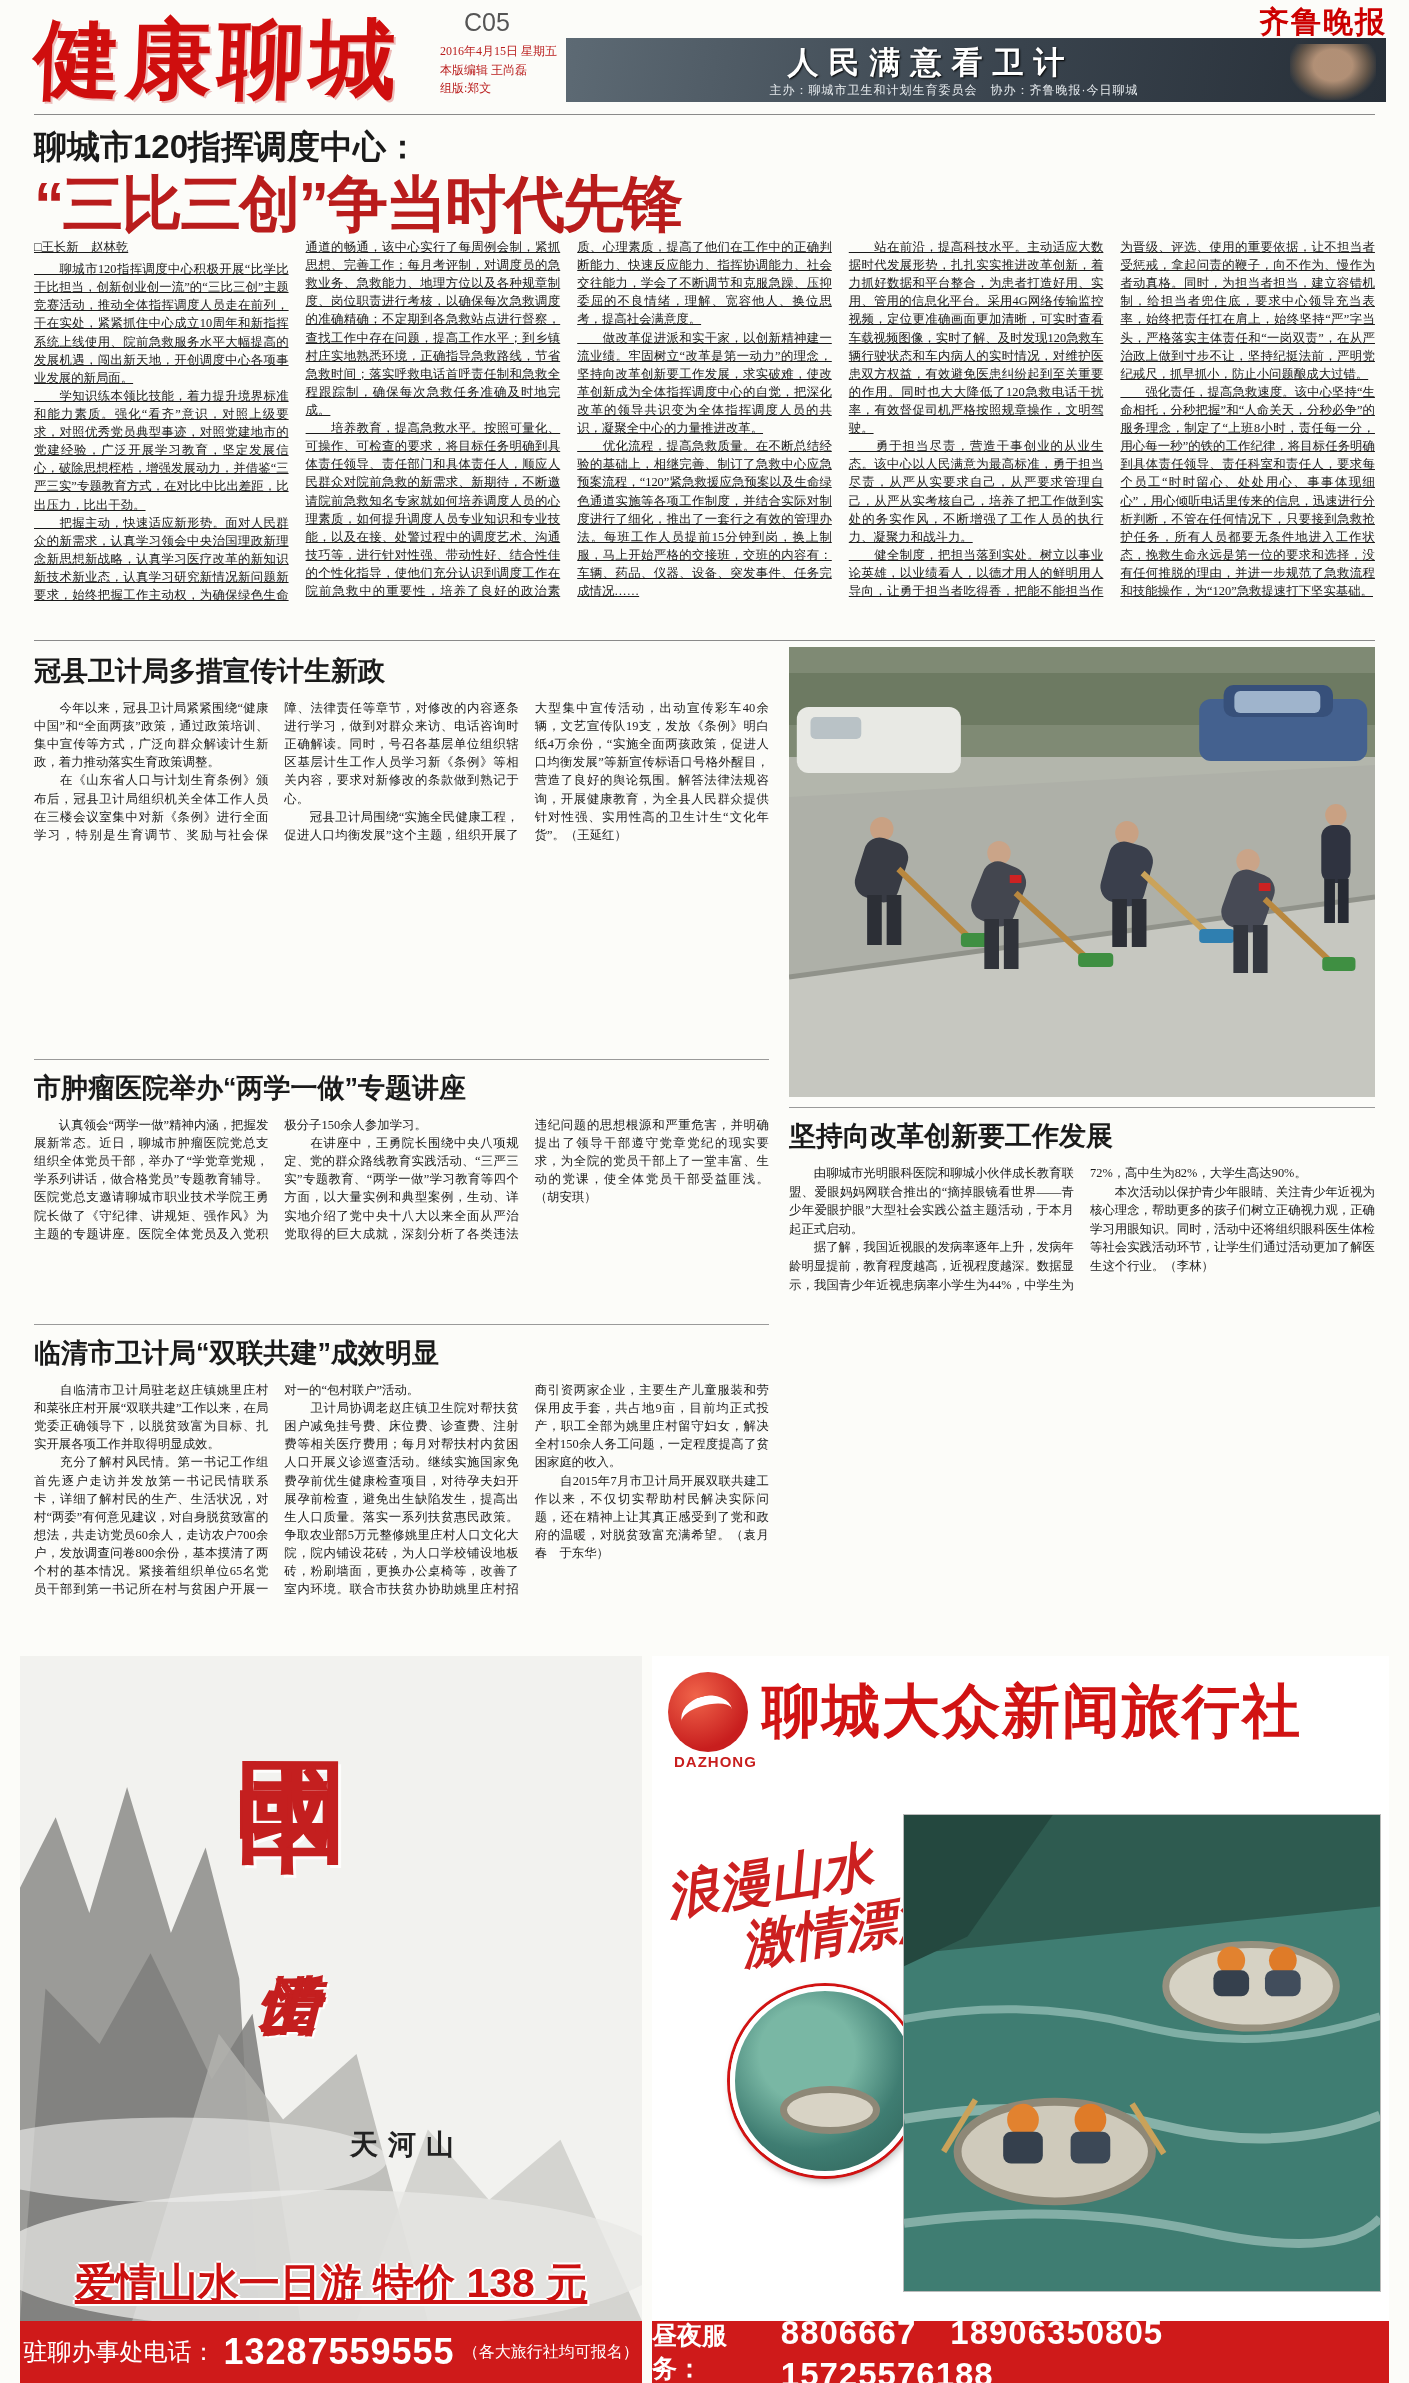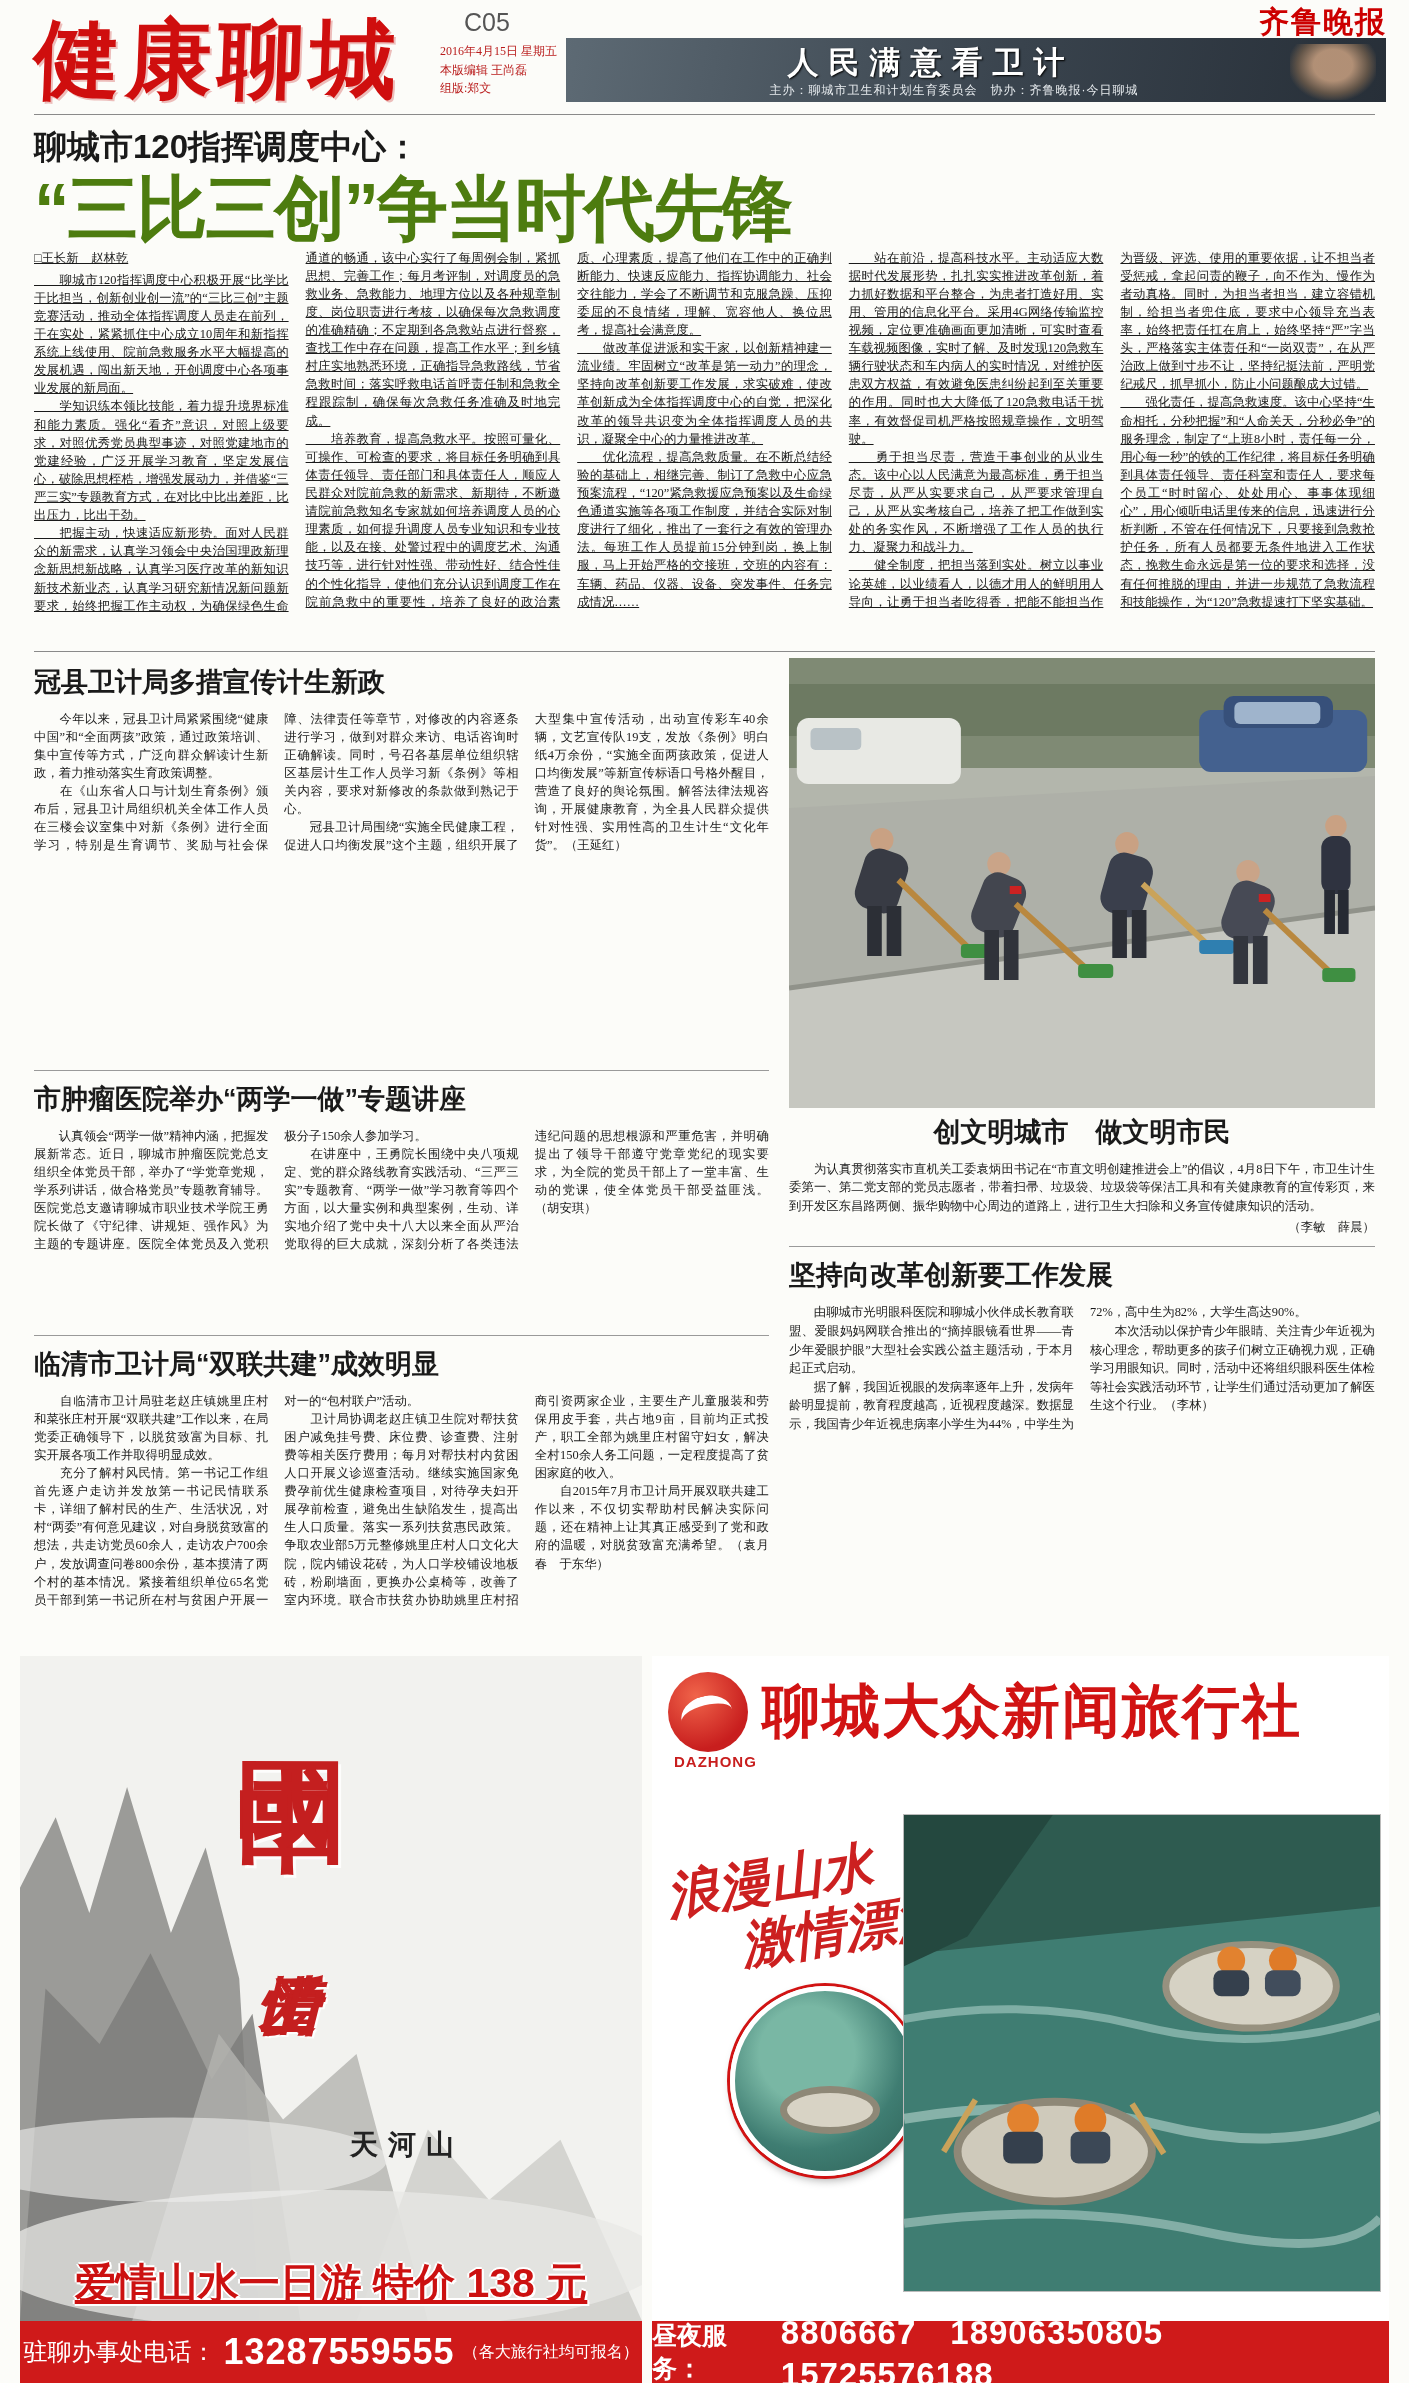--- a/index.html
+++ b/index.html
@@ -27,22 +27,22 @@
                   font-family:"Liberation Sans", sans-serif; text-shadow:1px 1px 2px #000; }
   .banner-sub { position:absolute; left:0; right:44px; bottom:3px; text-align:center; color:#e8ecef;
                 font-size:12px; letter-spacing:1px; font-family:"Liberation Sans", sans-serif; }
 
   .hrule { border-top:1px solid #8a8a8a; margin:4px 34px 0; }
   .subrule { border-top:1px solid #9a9a9a; margin:10px 0; }
 
   
   .main-art { padding:10px 34px 0; }
   .kicker { font-size:33px; font-weight:700; font-family:"Liberation Sans", sans-serif; margin-bottom:2px; }
-  .headline { font-size:71px; font-weight:900; font-family:"Liberation Sans", sans-serif;
-              line-height:1.05; letter-spacing:-2px; white-space:nowrap; color:#4d7c0f; }
+  .headline { font-size:61px; font-weight:900; font-family:"Liberation Sans", sans-serif;
+              line-height:1.05; letter-spacing:-2px; white-space:nowrap; color:#b91c1c; }
   .prewrap { white-space:pre-wrap; }
   .main-body { margin-top:2px; column-count:5; column-gap:17px; height:398px; overflow:hidden;
                font-size:12.4px; line-height:1.46; text-align:justify;text-decoration:underline; }
   .byline { font-size:12.4px; margin-bottom:4px; }
 
   
   .middle { display:flex; gap:20px; padding:6px 34px 0; }
   .mid-left { width:735px; }
   .mid-right { width:586px; }
   .art-title { font-size:27px; font-weight:800; font-family:"Liberation Sans", sans-serif; margin:6px 0 10px; }
@@ -219,25 +219,20 @@
           </g>
           <g>
             <circle cx="560" cy="168" r="11" fill="#c9a183"></circle>
             <rect x="545" y="178" width="30" height="58" rx="12" fill="#2f3340"></rect>
             <rect x="548" y="232" width="11" height="44" fill="#262a33"></rect>
             <rect x="562" y="232" width="11" height="44" fill="#262a33"></rect>
           </g>
         </svg>
       </div>
 
-      <article>
-        <h2 class="art-title center-title">创文明城市　做文明市民</h2>
-        <div class="body1 prewrap">　　为认真贯彻落实市直机关工委袁炳田书记在“市直文明创建推进会上”的倡议，4月8日下午，市卫生计生委第一、第二党支部的党员志愿者，带着扫帚、垃圾袋、垃圾袋等保洁工具和有关健康教育的宣传彩页，来到开发区东昌路两侧、振华购物中心周边的道路上，进行卫生大扫除和义务宣传健康知识的活动。</div>
-        <div class="sign-right">（李敏　薛晨）</div>
-      </article>
 
       <div class="subrule"></div>
 
       <article>
         <h2 class="art-title">坚持向改革创新要工作发展</h2>
         <div class="body2 prewrap">　　由聊城市光明眼科医院和聊城小伙伴成长教育联盟、爱眼妈妈网联合推出的“摘掉眼镜看世界——青少年爱眼护眼”大型社会实践公益主题活动，于本月起正式启动。
 　　据了解，我国近视眼的发病率逐年上升，发病年龄明显提前，教育程度越高，近视程度越深。数据显示，我国青少年近视患病率小学生为44%，中学生为72%，高中生为82%，大学生高达90%。
 　　本次活动以保护青少年眼睛、关注青少年近视为核心理念，帮助更多的孩子们树立正确视力观，正确学习用眼知识。同时，活动中还将组织眼科医生体检等社会实践活动环节，让学生们通过活动更加了解医生这个行业。（李林）</div>
       </article>
     </div>

